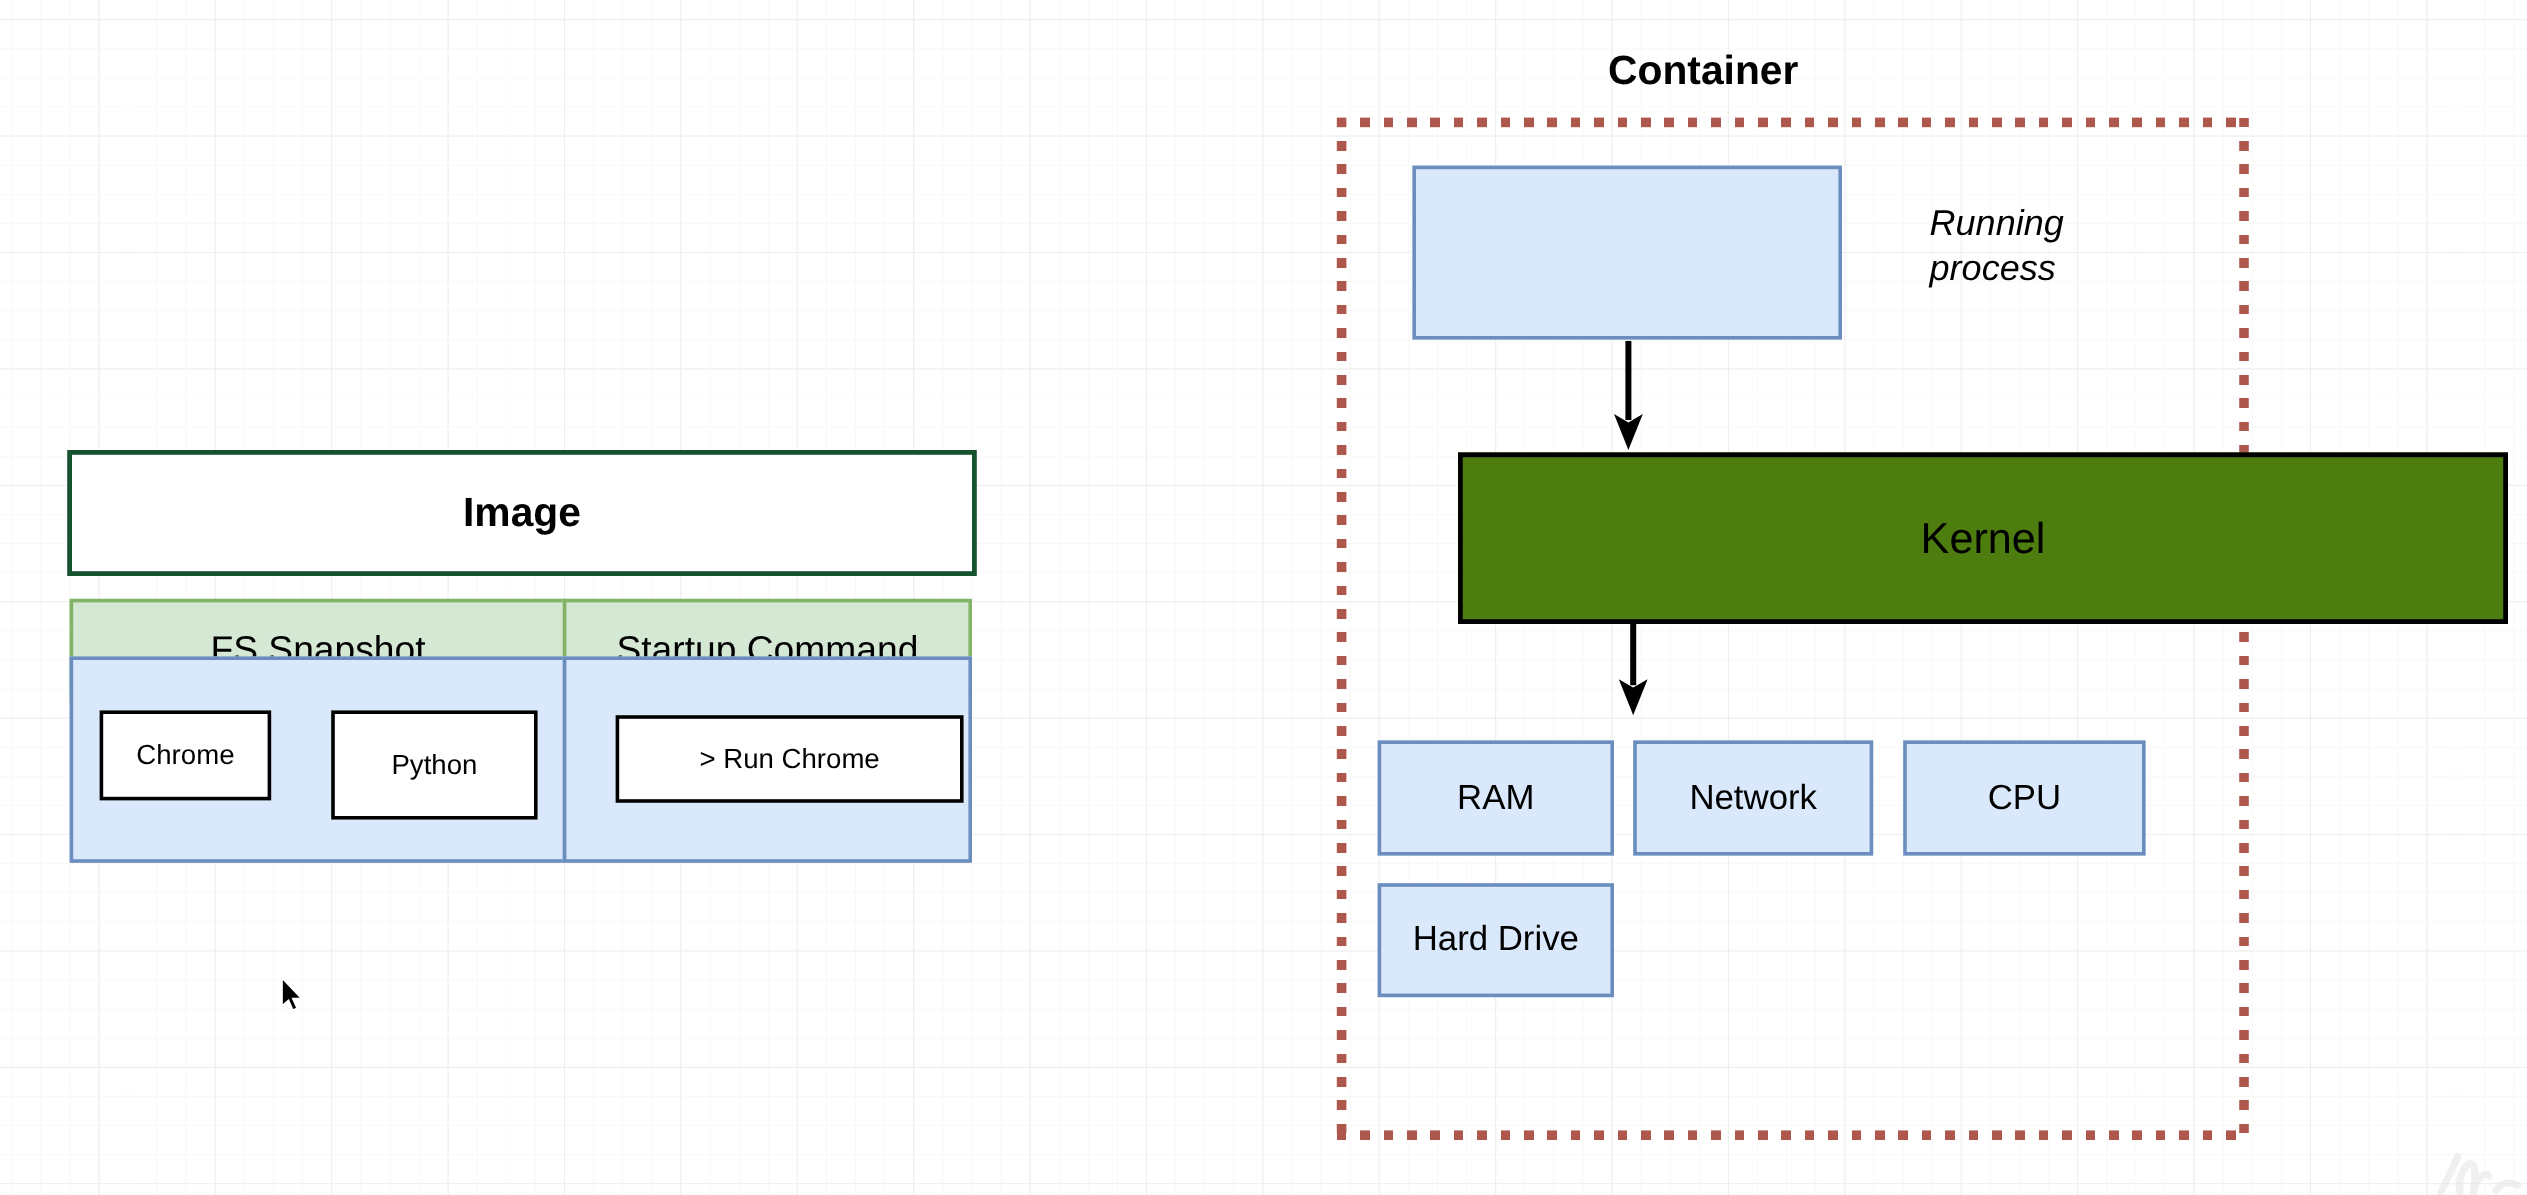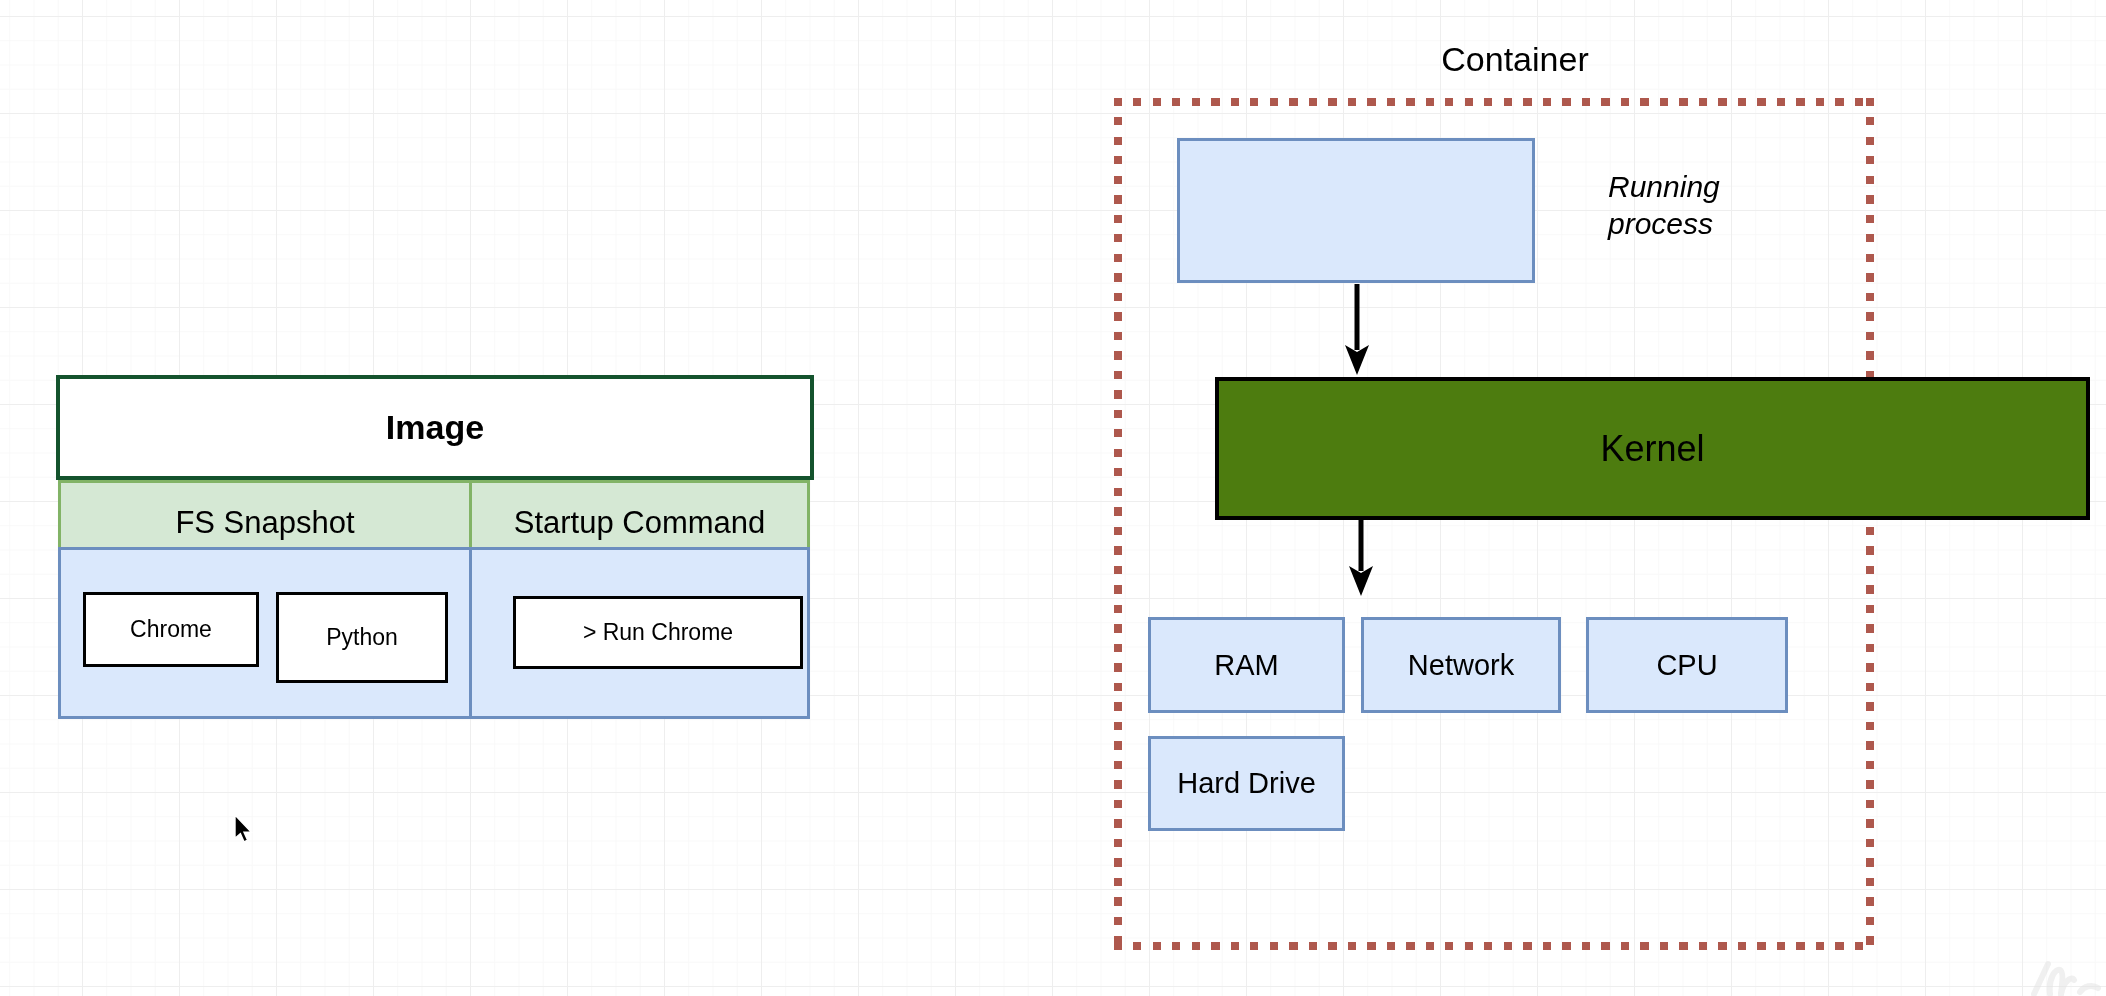--- a/index.html
+++ b/index.html
@@ -16,34 +16,34 @@
     background-size:97px 97px, 97px 97px, 24.25px 24.25px, 24.25px 24.25px;
     background-position:17px 16px, 82px 0, 17px 16px, 9.25px 0;
     color:#000;
   }
   .abs { position:absolute; }
   .shape-label{ display:flex; align-items:center; justify-content:center; text-align:center; width:100%; height:100%; }
 
   
   .title-box{ left:56px; top:375px; width:758px; height:105px; background:#fff; border:4px solid #14532d; }
   .title-box .shape-label{ font-size:34px; font-weight:bold; }
-  .hdr-cell{ top:480px; height:86px; background:#d5e8d4; border:3px solid #82b366; font-size:31px; }
+  .hdr-cell{ top:499px; height:86px; background:#d5e8d4; border:3px solid #82b366; font-size:31px; }
   .hdr-left{ left:58px;  width:414px; }
   .hdr-right{ left:469px; width:341px; }
   .body-cell{ top:547px; height:172px; background:#dae8fc; border:3px solid #6c8ebf; }
   .body-left{ left:58px;  width:414px; }
   .body-right{ left:469px; width:341px; }
   .chip{ background:#fff; border:3.5px solid #000; font-size:23px; }
   .chip .shape-label{ white-space:nowrap; }
-  .chip-chrome{ left:83px;  top:592px; width:176px; height:75px; }
+  .chip-chrome{ left:83px;  top:592px; width:143px; height:75px; }
   .chip-python{ left:276px; top:592px; width:172px; height:91px; }
   .chip-run   { left:497px; top:596px; width:290px; height:73px;margin-left:16px; }
 
   
-  .container-title{ left:1340px; top:40px; width:350px; height:46px; font-size:34px; font-weight:normal; text-align:center; }
+  .container-title{ left:1340px; top:40px; width:350px; height:46px; font-size:34px; font-weight:bold; text-align:left; }
   .dot-strip{ position:absolute; }
   .dot-h{ height:8px; width:760px; left:1114px;
           background:repeating-linear-gradient(90deg,#ae584d 0 8px, transparent 8px 19.5px); }
   .dot-v{ width:8px; height:852px; top:98px;
           background:repeating-linear-gradient(180deg,#ae584d 0 8px, transparent 8px 19.5px); }
   .dot-top{ top:98px; } .dot-bottom{ top:942px; }
   .dot-left{ left:1114px; } .dot-right{ left:1866px; }
 
   .proc-box{ left:1177px; top:138px; width:358px; height:145px; background:#dae8fc; border:3px solid #6c8ebf; }
   .proc-label{ left:1560px; top:168px; width:150px; font-size:30px; line-height:37px; font-style:italic;margin-left:48px; }

